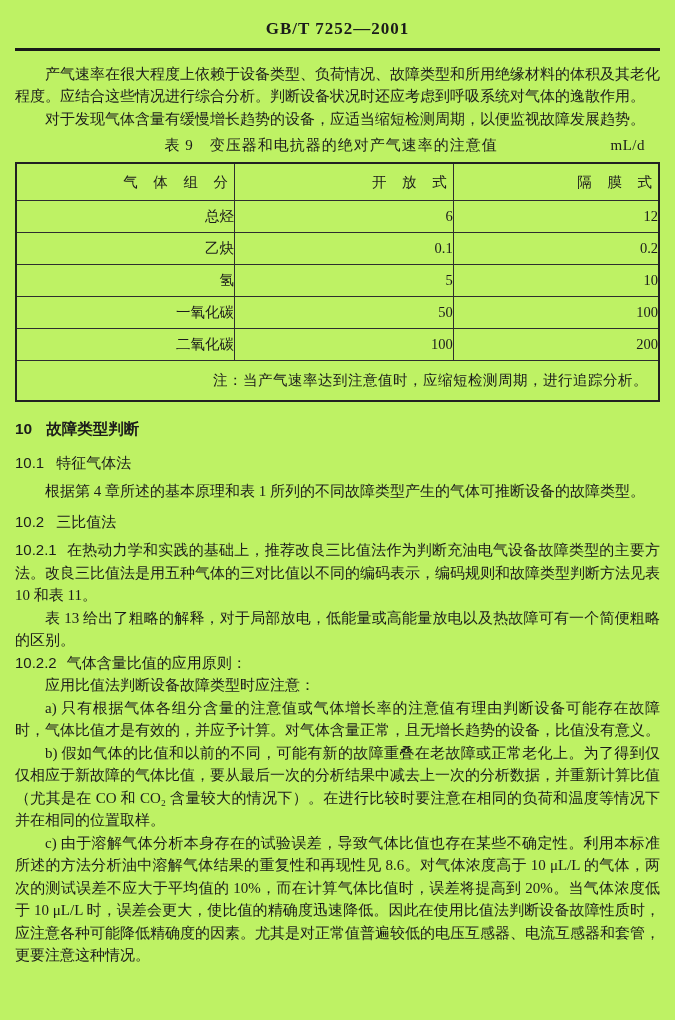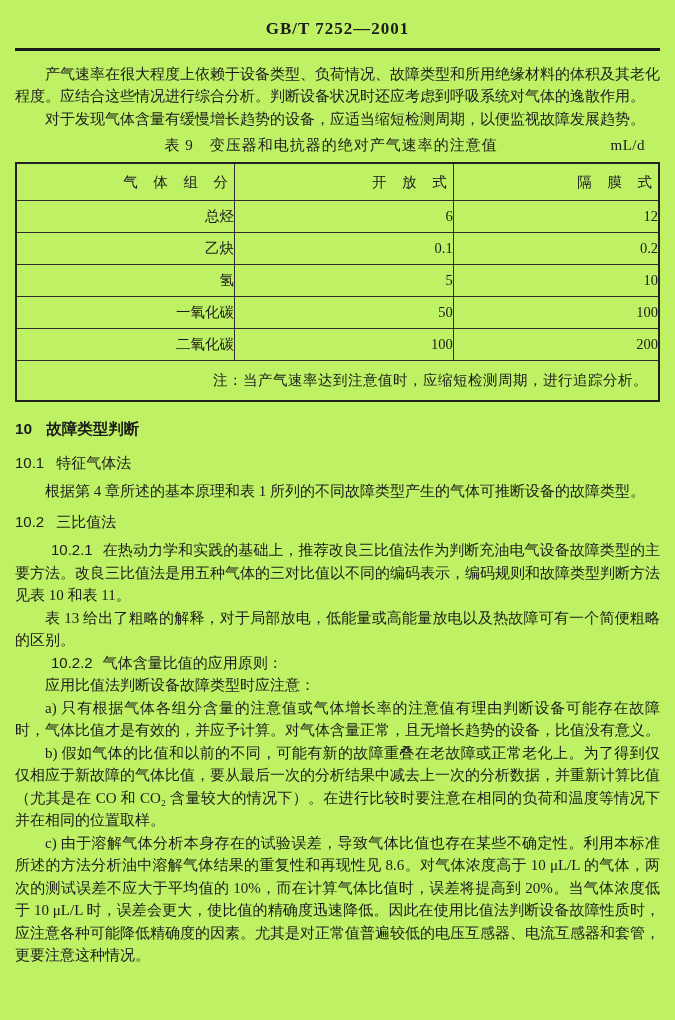--- a/index.html
+++ b/index.html
@@ -101,21 +101,21 @@
   .sec-num {
     font-family: "Liberation Sans", "DejaVu Sans", sans-serif;
     margin-right: 14px;
   }
   h2.sec-h1 .sec-num { font-weight: 700; }
   h3.sec-h2 .sec-num { font-weight: 500; margin-right: 12px; }
   p.numbered {
     margin: 0;
     text-align: justify;
   }
-  p.numbered .sec-num { font-weight: 500; margin-right: 10px; margin-left: 36px; }
+  p.numbered .sec-num { font-weight: 500; margin-right: 10px; }
 </style>
 </head>
 <body>
 
 <div class="page">
 
   <div class="doc-number">GB/T 7252—2001</div>
   <div class="header-rule"></div>
 
   <p class="body indent first">产气速率在很大程度上依赖于设备类型、负荷情况、故障类型和所用绝缘材料的体积及其老化程度。应结合这些情况进行综合分析。判断设备状况时还应考虑到呼吸系统对气体的逸散作用。</p>

